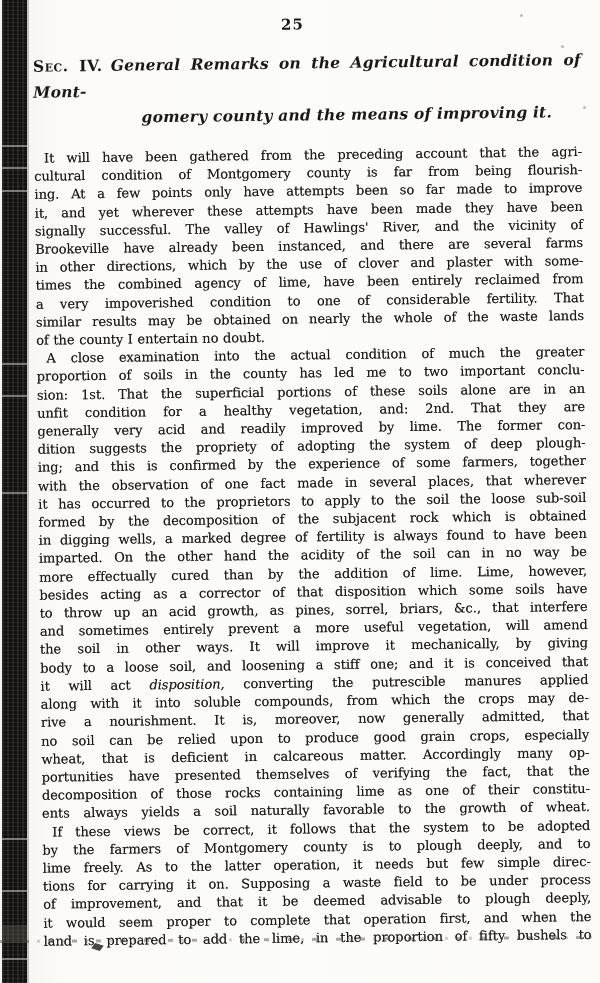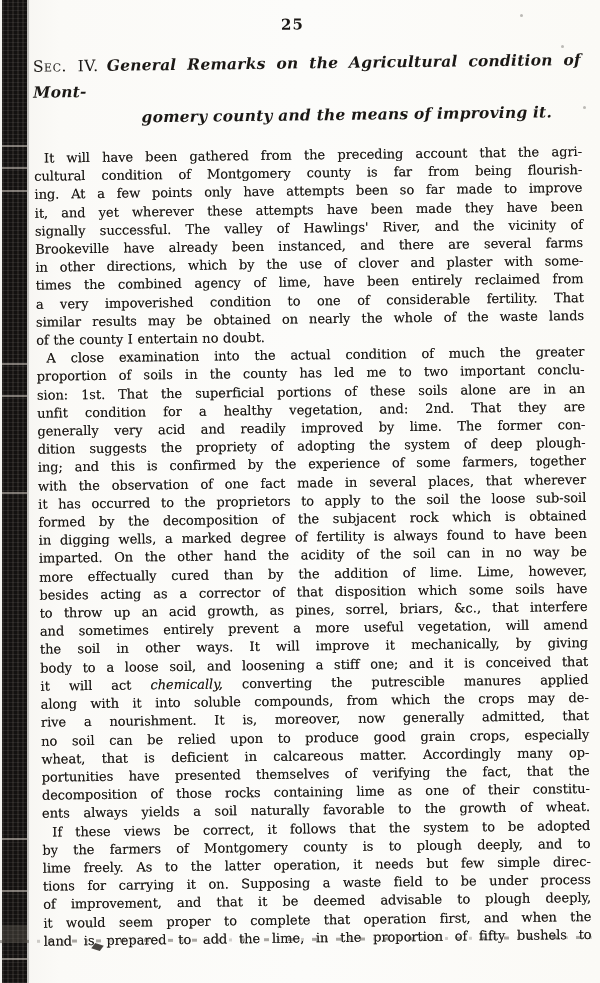--- a/index.html
+++ b/index.html
@@ -30,21 +30,21 @@
     transform:rotate(-0.7deg);transform-origin:300px 480px;
     color:#1b1815;
   }
   .pageno{
     margin-top:15px;text-align:center;transform:translateX(-14px);
     font-size:15px;font-weight:bold;letter-spacing:1px;
   }
   .heading{margin-top:17px;font-size:15.5px;line-height:25px;}
   .h1{text-align:justify;text-align-last:justify;}
   .h2{padding-left:108px;}
-  .sec{font-variant:small-caps;font-weight:normal;letter-spacing:.5px;margin-right:8px;}
+  .sec{font-variant:small-caps;font-weight:bold;letter-spacing:.5px;margin-right:8px;}
   .it{font-style:italic;font-weight:bold;letter-spacing:.2px;}
   .body{margin-top:19px;font-size:13px;line-height:18.2px;}
   .l{
     text-align:justify;text-align-last:justify;
     letter-spacing:-0.05px;word-spacing:.5px;
     text-shadow:0 0 .45px rgba(20,16,12,.6);
     white-space:normal;
   }
   .l.end{text-align:left;text-align-last:left;}
   .l.in{text-indent:10px;}
@@ -117,21 +117,21 @@
         <div class="l">it has occurred to the proprietors to apply to the soil the loose sub-soil</div>
         <div class="l">formed by the decomposition of the subjacent rock which is obtained</div>
         <div class="l">in digging wells, a marked degree of fertility is always found to have been</div>
         <div class="l">imparted.  On the other hand the acidity of the soil can in no way be</div>
         <div class="l">more effectually cured than by the addition of lime.  Lime, however,</div>
         <div class="l">besides acting as a corrector of that disposition which some soils have</div>
         <div class="l">to throw up an acid growth, as pines, sorrel, briars, &amp;c., that interfere</div>
         <div class="l">and sometimes entirely prevent a more useful vegetation, will amend</div>
         <div class="l">the soil in other ways.  It will improve it mechanically, by giving</div>
         <div class="l">body to a loose soil, and loosening a stiff one; and it is conceived that</div>
-        <div class="l"><span>it will act </span><span class="chem">chemically,</span><span> converting the putrescible manures applied</span></div>
+        <div class="l"><span>it will act </span><span class="chem">disposition,</span><span> converting the putrescible manures applied</span></div>
         <div class="l">along with it into soluble compounds, from which the crops may de-</div>
         <div class="l">rive a nourishment.  It is, moreover, now generally admitted, that</div>
         <div class="l">no soil can be relied upon to produce good grain crops, especially</div>
         <div class="l">wheat, that is deficient in calcareous matter.  Accordingly many op-</div>
         <div class="l">portunities have presented themselves of verifying the fact, that the</div>
         <div class="l">decomposition of those rocks containing lime as one of their constitu-</div>
         <div class="l">ents always yields a soil naturally favorable to the growth of wheat.</div>
       </div>
 
       <div>

